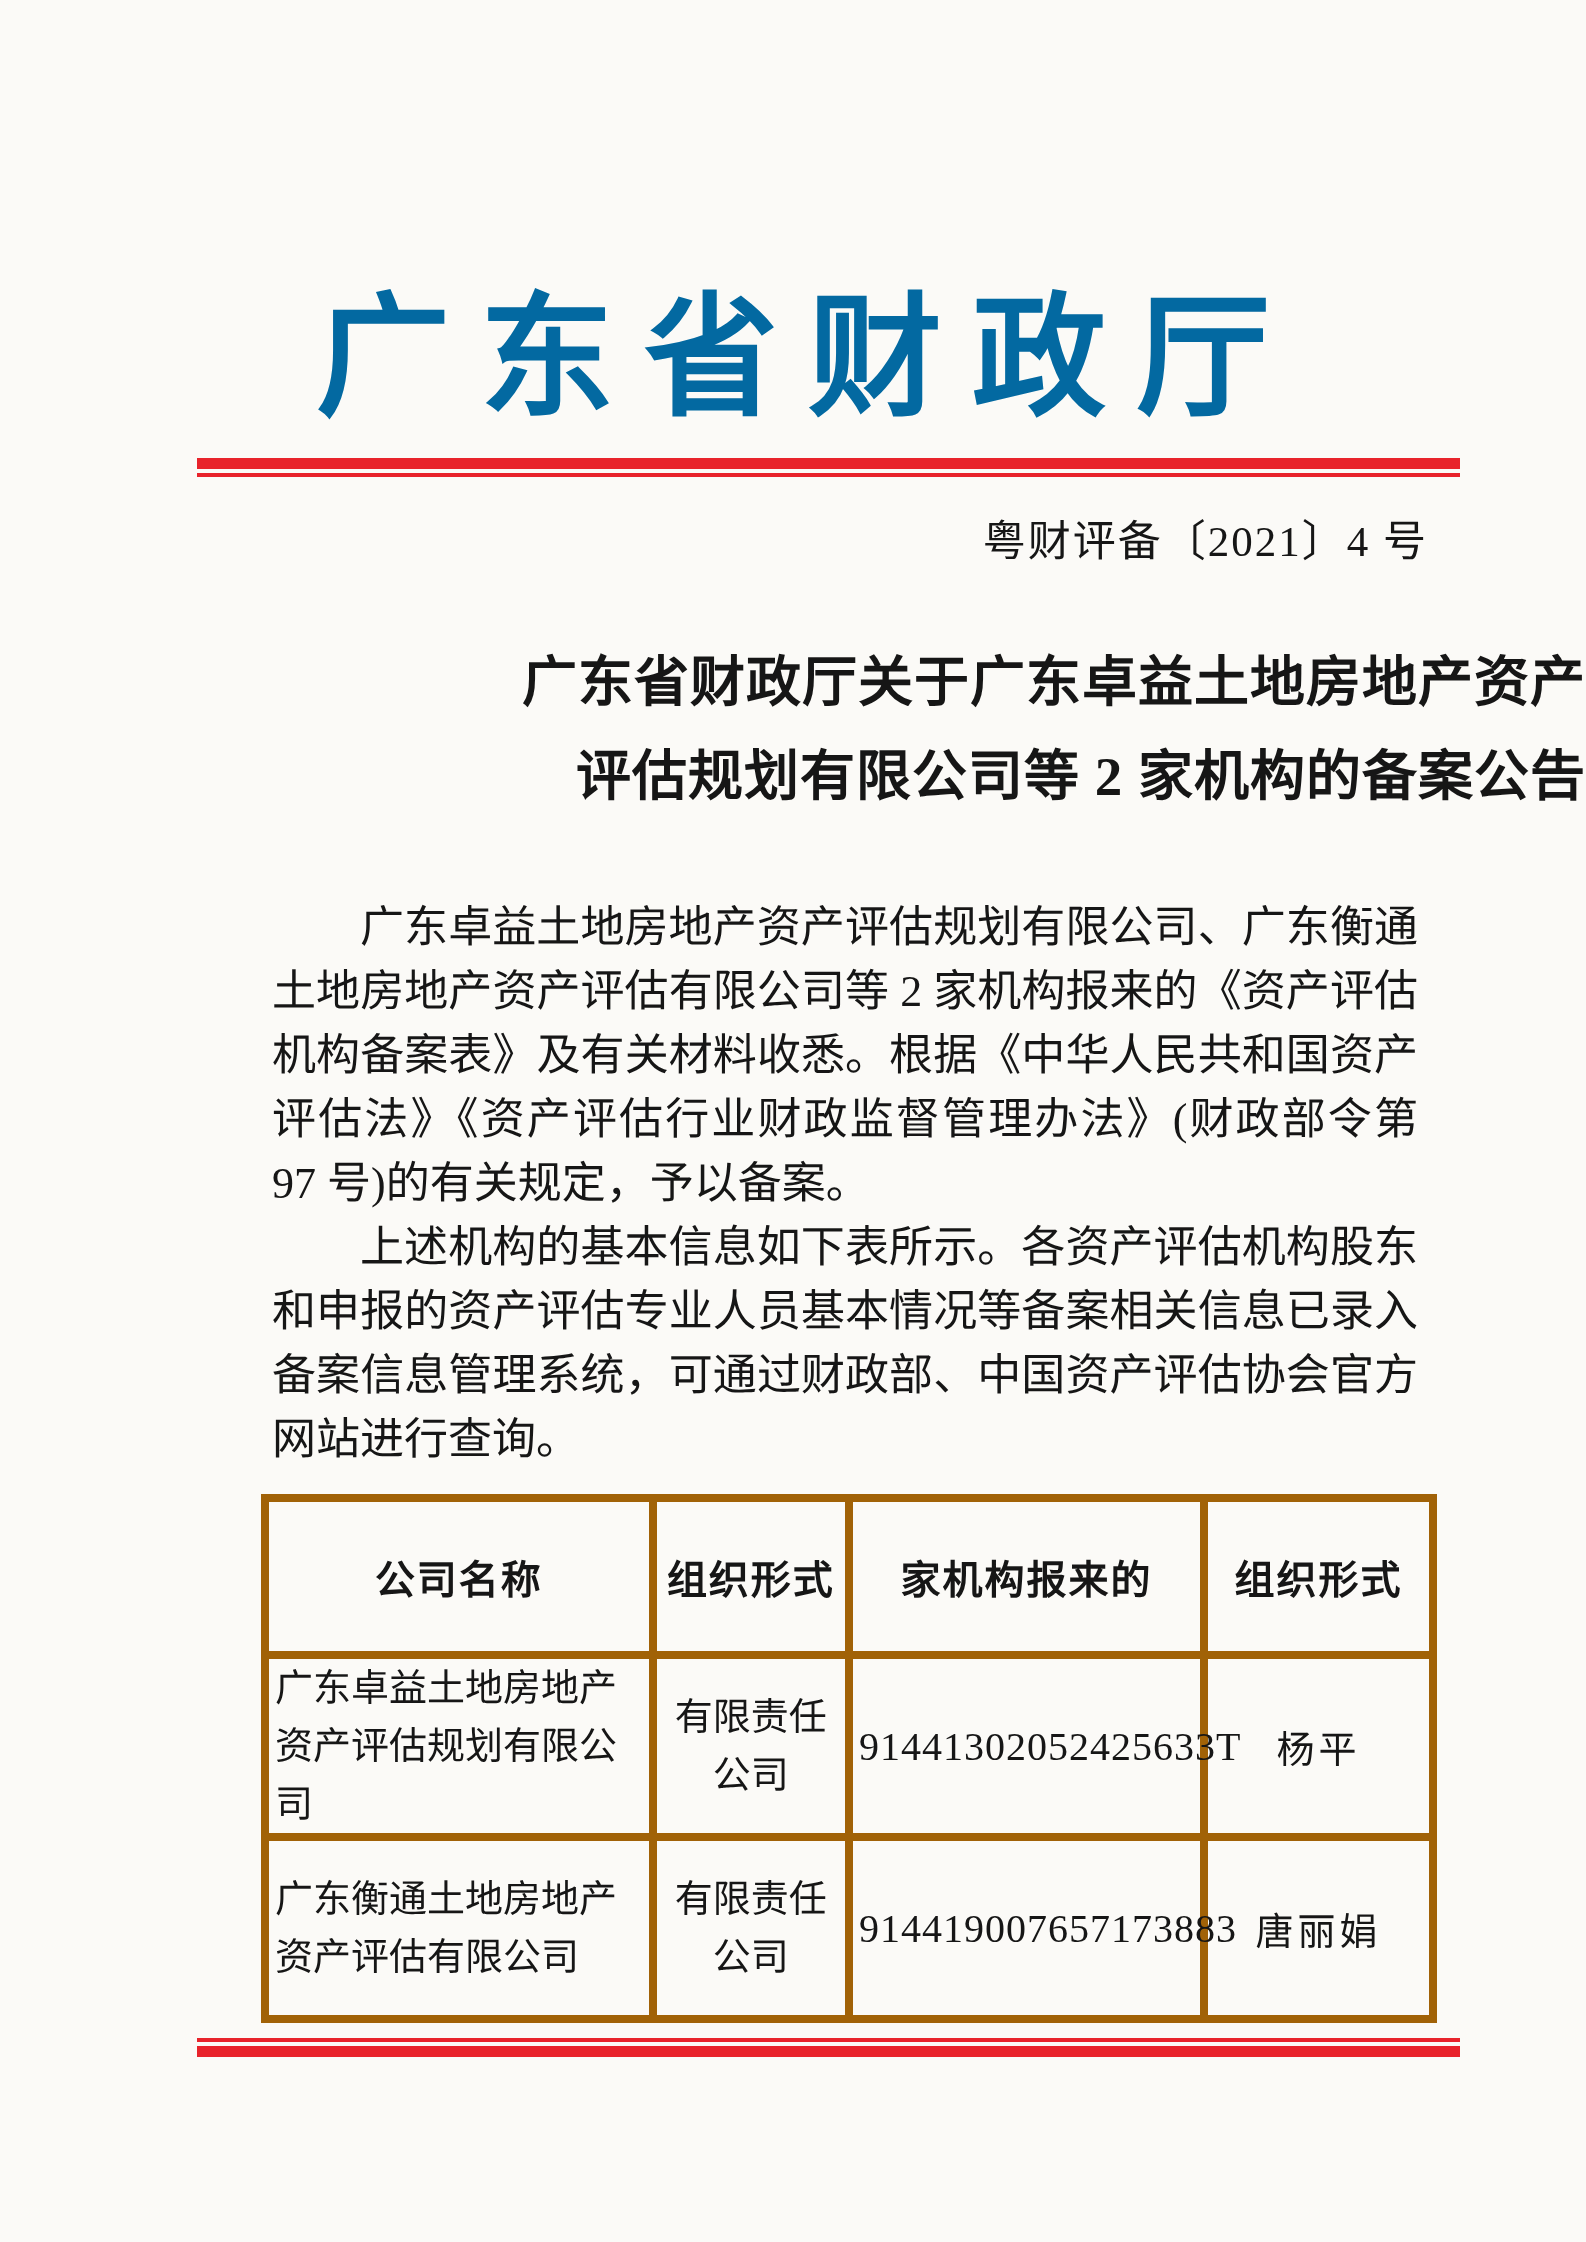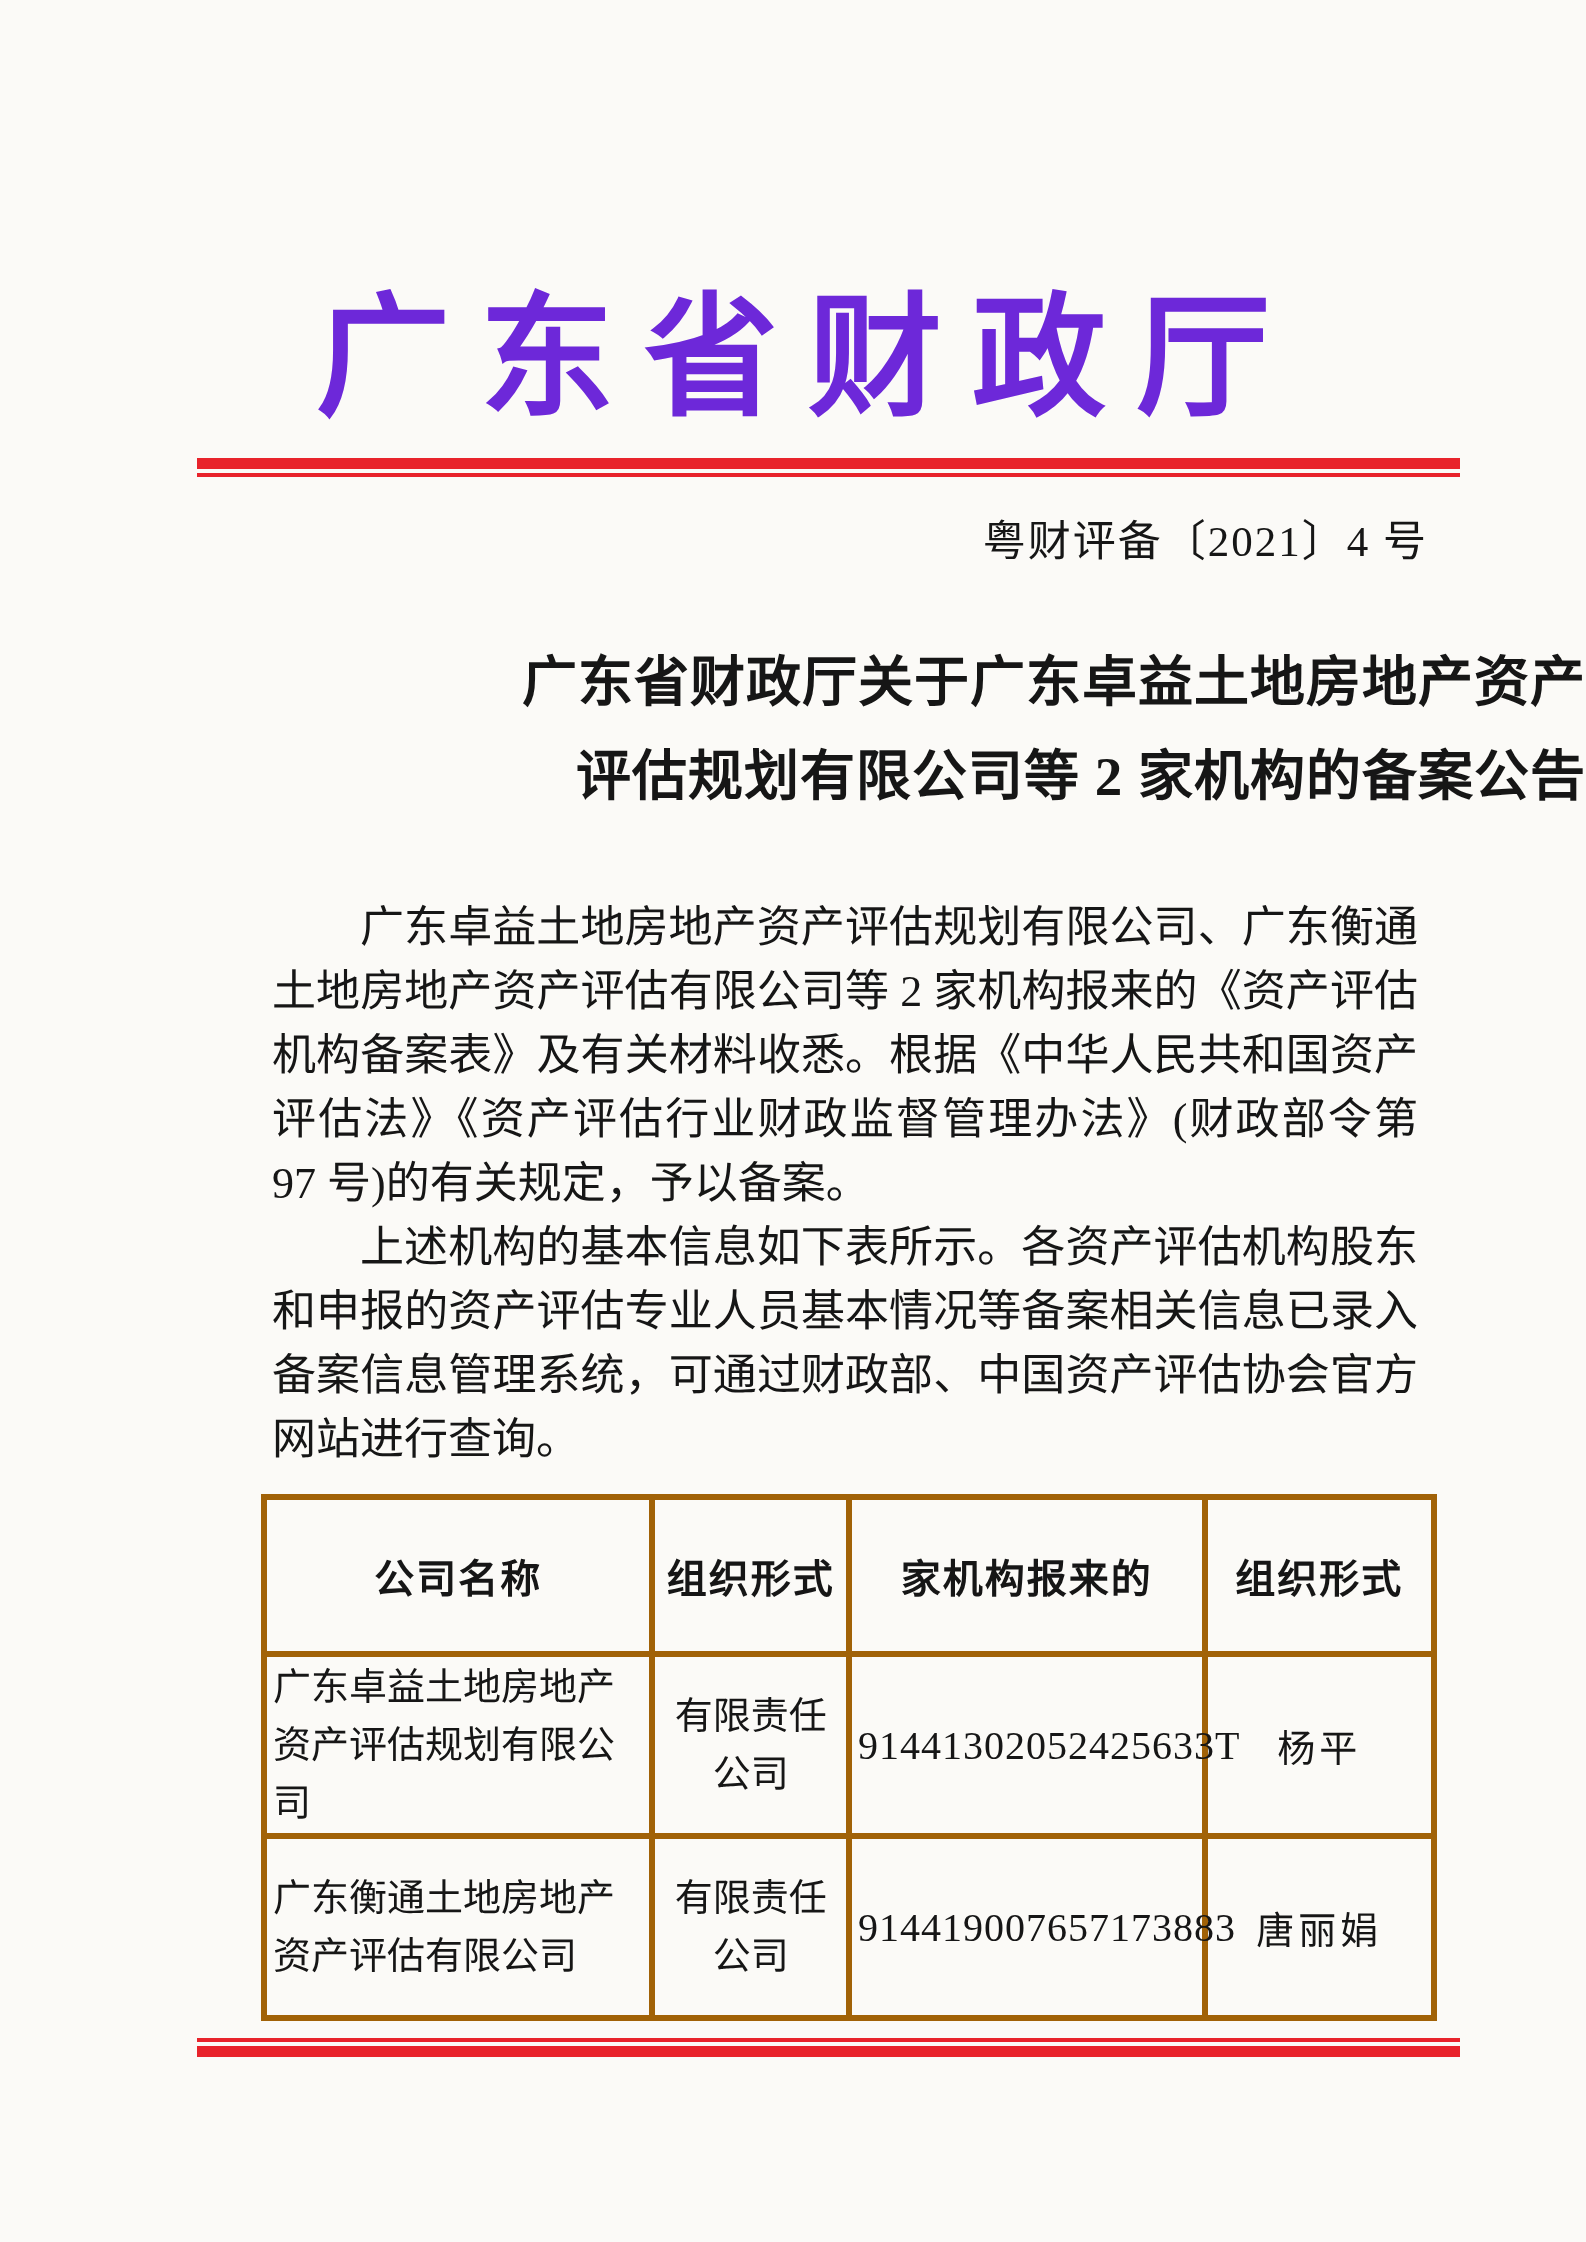--- a/index.html
+++ b/index.html
@@ -14,21 +14,21 @@
     box-shadow:0 0 8px rgba(0,0,0,.25);
   }
   
   .letterhead{
     position:absolute;top:282px;left:0;width:100%;
     text-align:center;
     font-family:"Liberation Serif", serif;
     font-weight:700;
     font-size:134px;line-height:1.15;
     letter-spacing:30px;text-indent:30px;
-    color:#6d28d9;
+    color:#0369a1;
     white-space:nowrap;
   }
   .rule{position:absolute;left:197px;width:1263px;}
   .rule-top{top:458px;}
   .rule-bottom{top:2038px;}
   .rule .bar-thick{height:11px;background:#e8232b;}
   .rule .bar-thin{height:4px;background:#e8232b;}
   .rule .bar-gap{height:4px;background:transparent;}
   
   .doc-number{
@@ -58,21 +58,21 @@
     position:absolute;top:1494px;left:261px;
     width:1176px;
     border-collapse:collapse;
     table-layout:fixed;
   }
   .filing-table col.c1{width:33.2%;}
   .filing-table col.c2{width:16.8%;}
   .filing-table col.c3{width:30.4%;}
   .filing-table col.c4{width:19.6%;}
   .filing-table td,.filing-table th{
-    border:6px solid #a16207;
+    border:8px solid #a16207;
     vertical-align:middle;
     background:transparent;
     padding:0 6px;
   }
   .filing-table{border:3px solid #2b2b2b;}
   .filing-table tr.head-row{height:157px;}
   .filing-table tr.data-row{height:182px;}
   .filing-table th{
     font-family:"Liberation Sans", sans-serif;
     font-weight:700;

